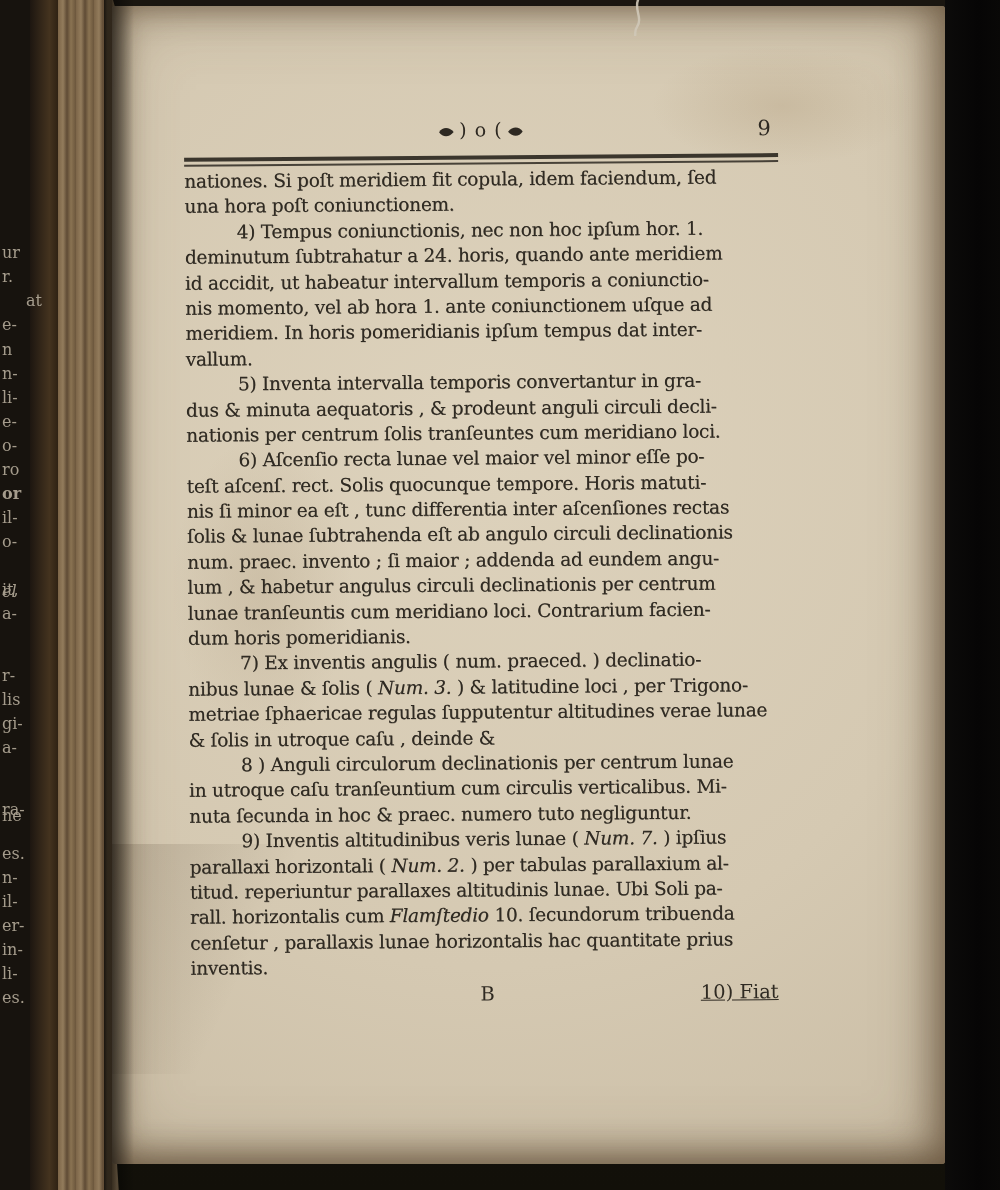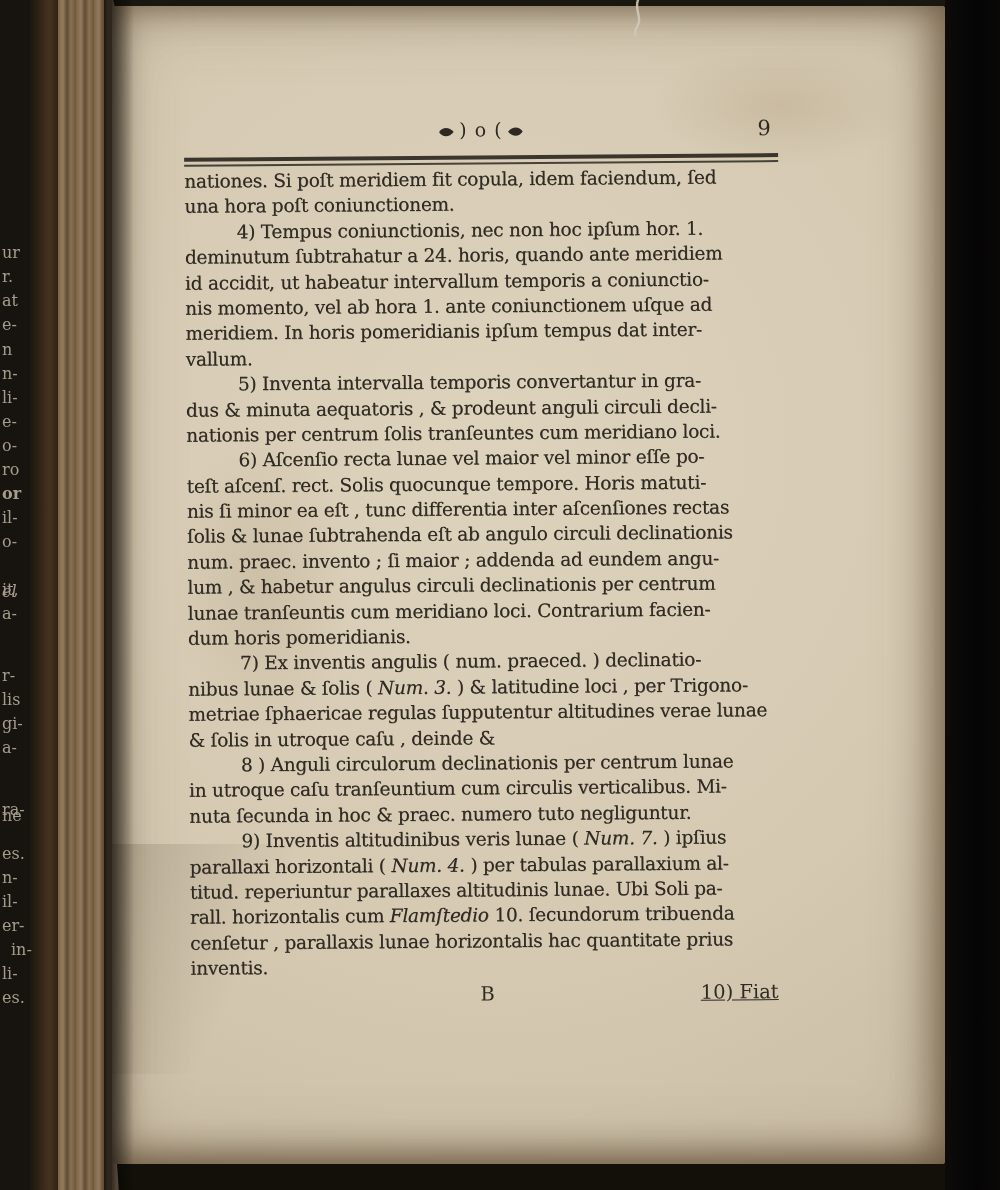--- a/index.html
+++ b/index.html
@@ -62,21 +62,21 @@
 <body>
 
 <div class="canvas">
 
   <div class="spine-dark"></div>
   <div class="spine-mid"></div>
   <div class="torn-pages"></div>
   <div class="margin-fragments">
       <span class="frag" style="top: 245px;">ur</span>
       <span class="frag" style="top: 269px;">r.</span>
-      <span class="frag" style="top: 293px;">at</span>
+      <span class="frag" style="top: 293px; margin-left: 24px;">at</span>
       <span class="frag" style="top: 317px;">e-</span>
       <span class="frag" style="top: 342px;">n</span>
       <span class="frag" style="top: 366px;">n-</span>
       <span class="frag" style="top: 390px;">li-</span>
       <span class="frag" style="top: 414px;">e-</span>
       <span class="frag" style="top: 438px;">o-</span>
       <span class="frag" style="top: 462px; text-align: center;">ro</span>
       <span class="frag" style="top: 486px; font-weight: bold;">or</span>
       <span class="frag" style="top: 510px;">il-</span>
       <span class="frag" style="top: 534px;">o-</span>
@@ -86,21 +86,21 @@
       <span class="frag" style="top: 668px;">r-</span>
       <span class="frag" style="top: 692px;">lis</span>
       <span class="frag" style="top: 716px;">gi-</span>
       <span class="frag" style="top: 740px;">a-</span>
       <span class="frag" style="top: 802px;">ra-</span>
       <span class="frag" style="top: 808px;">ne</span>
       <span class="frag" style="top: 846px;">es.</span>
       <span class="frag" style="top: 870px;">n-</span>
       <span class="frag" style="top: 894px;">il-</span>
       <span class="frag" style="top: 918px;">er-</span>
-      <span class="frag" style="top: 942px; margin-left: 9px;">in-</span>
+      <span class="frag" style="top: 942px;">in-</span>
       <span class="frag" style="top: 966px;">li-</span>
       <span class="frag" style="top: 990px;">es.</span>
     </div>
   <div class="page-shadow"></div>
   <div class="right-edge"></div>
 
   <div class="thread">
     <svg width="50" height="36" viewBox="0 0 50 36">
       <path d="M26,0 C22,10 31,18 25,27 C22,31 24,34 23,36" fill="none" stroke="#cfc8b8" stroke-width="2.4" stroke-linecap="round" opacity="0.9"></path>
     </svg>
@@ -152,21 +152,21 @@
             <div class="line"><span>lunae tranſeuntis cum meridiano loci.   Contrarium facien-</span></div>
             <div class="line"><span>dum horis pomeridianis.</span></div>
             <div class="line indent"><span>7) Ex inventis angulis ( num. praeced. )  declinatio-</span></div>
             <div class="line"><span>nibus lunae &amp; ſolis ( </span><span class="it">Num. 3.</span><span> )  &amp; latitudine loci , per Trigono-</span></div>
             <div class="line"><span>metriae ſphaericae regulas ſupputentur altitudines verae lunae</span></div>
             <div class="line"><span>&amp; ſolis in utroque caſu ,  deinde &amp;</span></div>
             <div class="line indent"><span>8 ) Anguli circulorum declinationis per centrum lunae</span></div>
             <div class="line"><span>in utroque caſu tranſeuntium cum circulis verticalibus.  Mi-</span></div>
             <div class="line"><span>nuta ſecunda in hoc &amp; praec. numero tuto negliguntur.</span></div>
             <div class="line indent"><span>9) Inventis altitudinibus veris lunae  ( </span><span class="it">Num. 7.</span><span> )  ipſius</span></div>
-            <div class="line"><span>parallaxi  horizontali  ( </span><span class="it">Num. 4.</span><span> )  per tabulas  parallaxium al-</span></div>
+            <div class="line"><span>parallaxi  horizontali  ( </span><span class="it">Num. 2.</span><span> )  per tabulas  parallaxium al-</span></div>
             <div class="line"><span>titud. reperiuntur parallaxes altitudinis lunae.   Ubi Soli pa-</span></div>
             <div class="line"><span>rall. horizontalis cum </span><span class="it">Flamſtedio</span><span>  10.  ſecundorum  tribuenda</span></div>
             <div class="line"><span>cenſetur ,  parallaxis lunae horizontalis hac quantitate prius</span></div>
             <div class="line"><span>inventis.</span></div>
             <div class="footer-row">
             <span class="sig">B</span>
             <span class="catch">10) Fiat</span>
           </div>
         </div>
 

